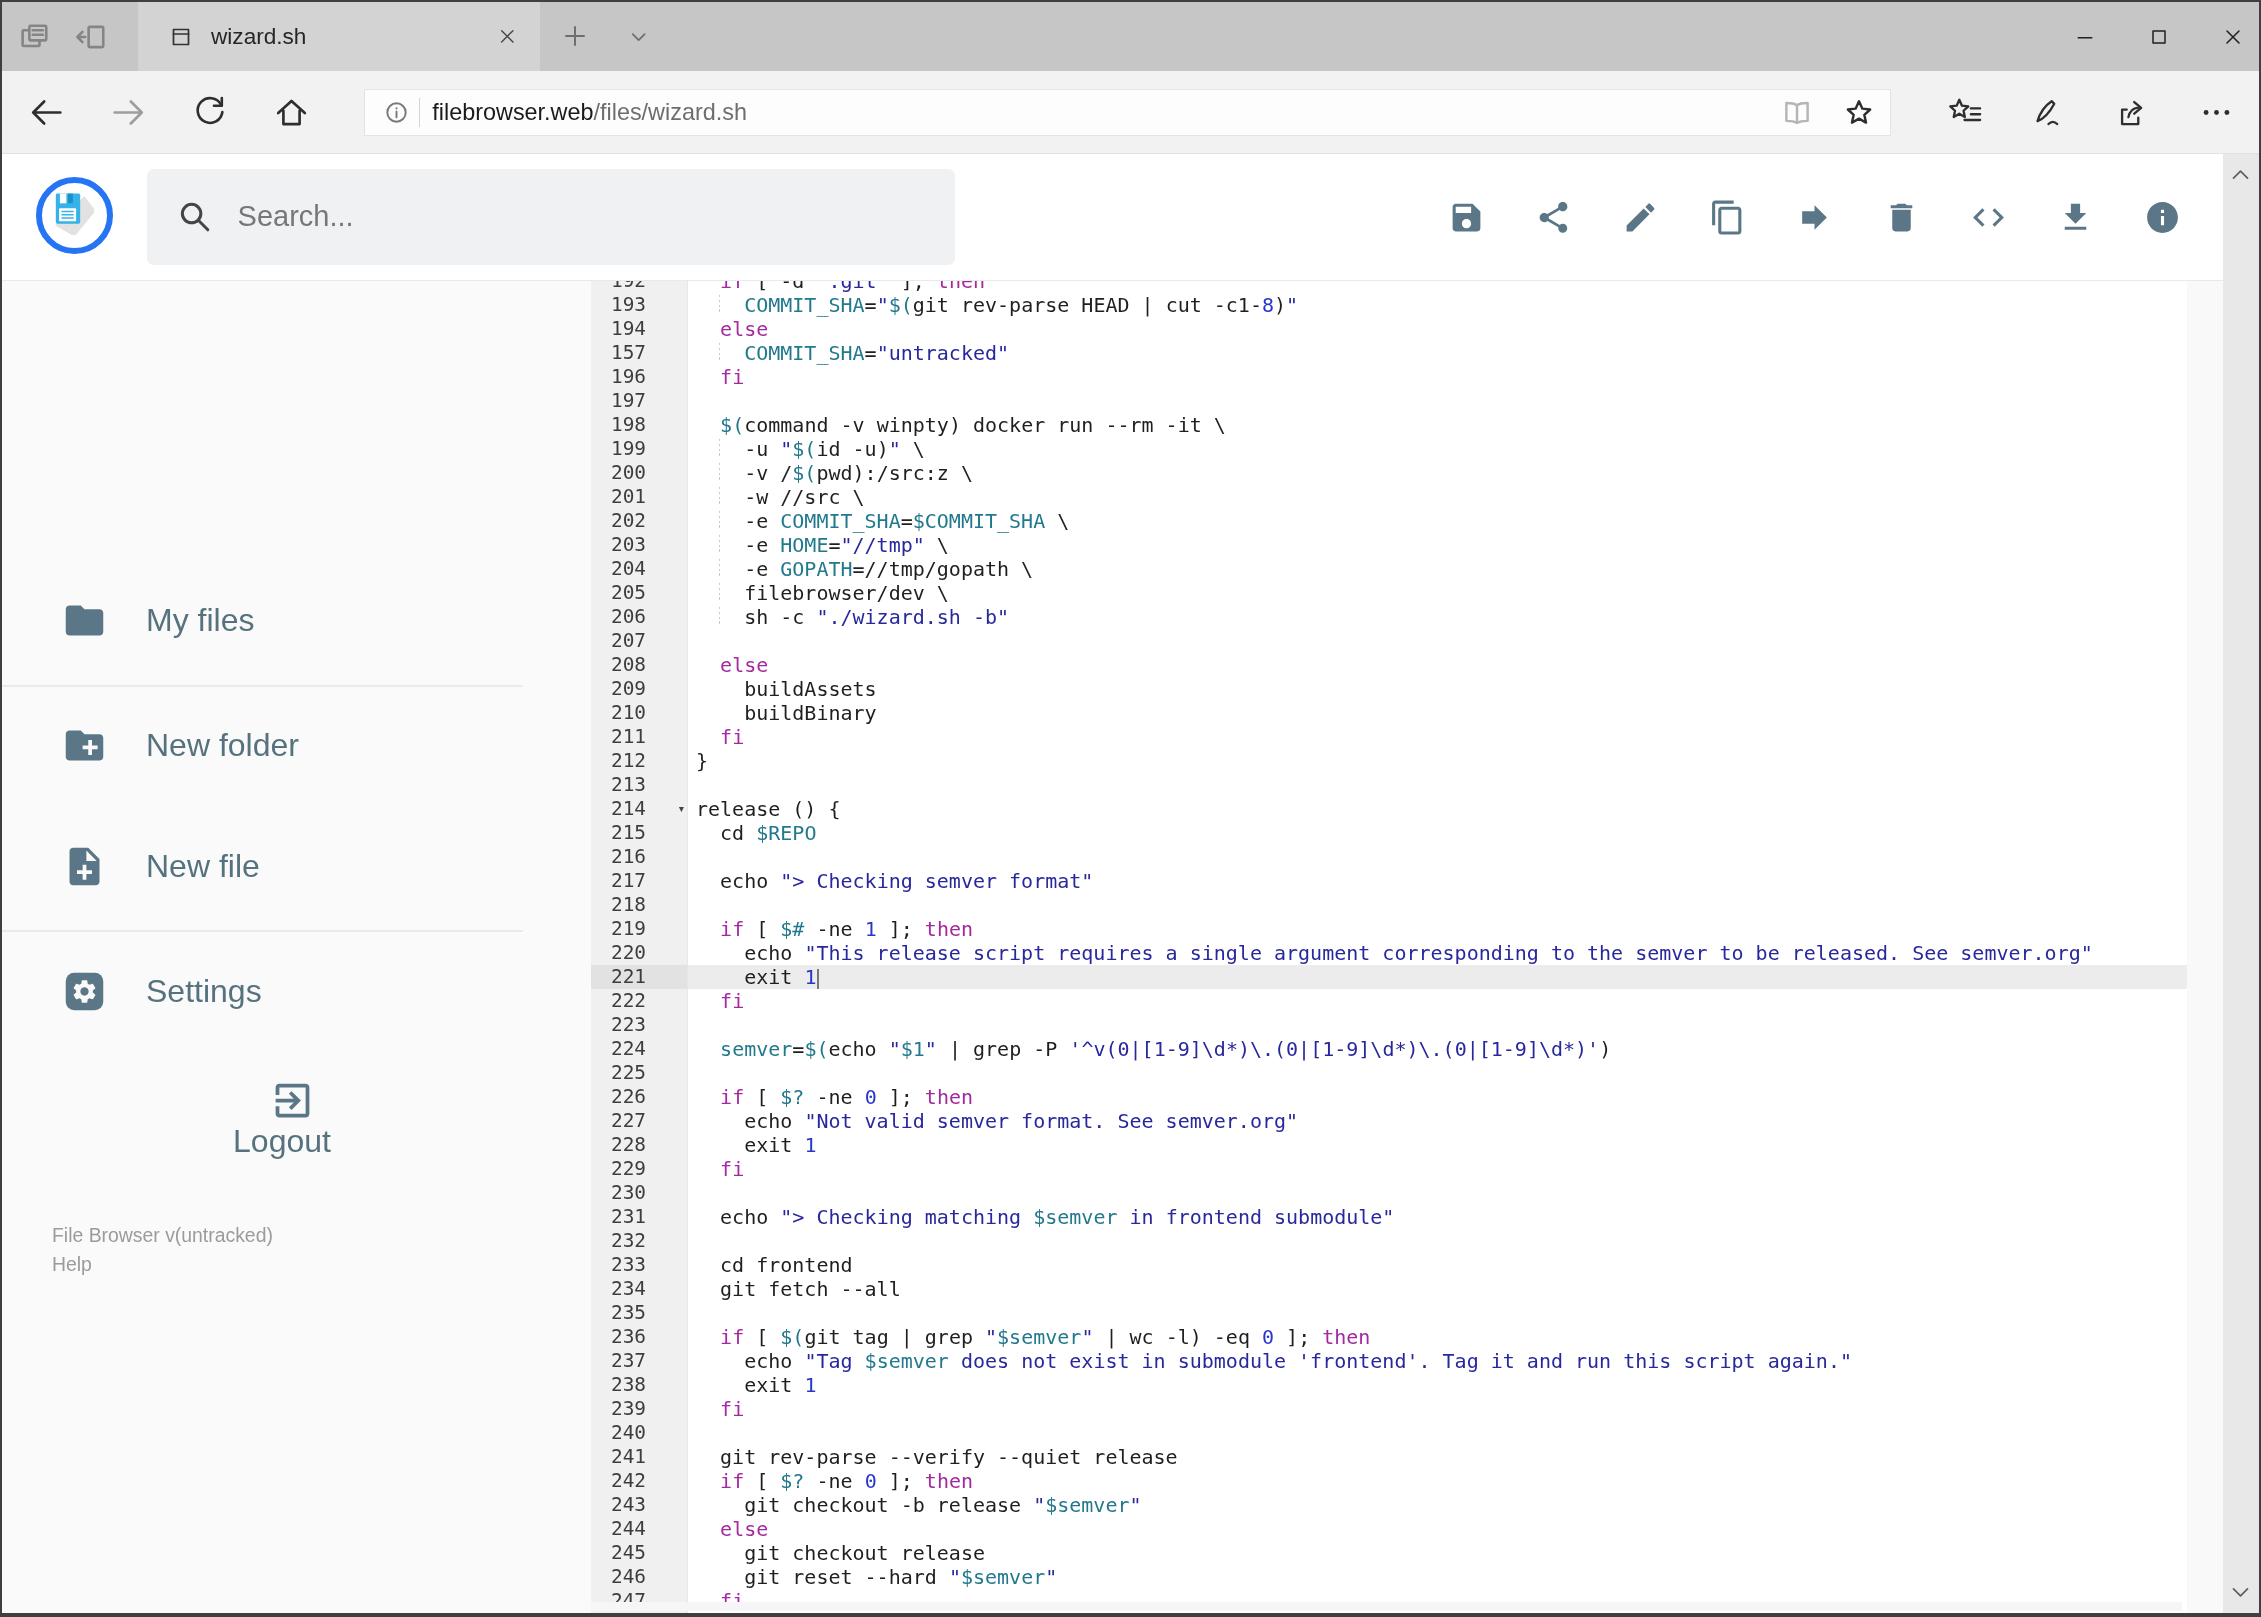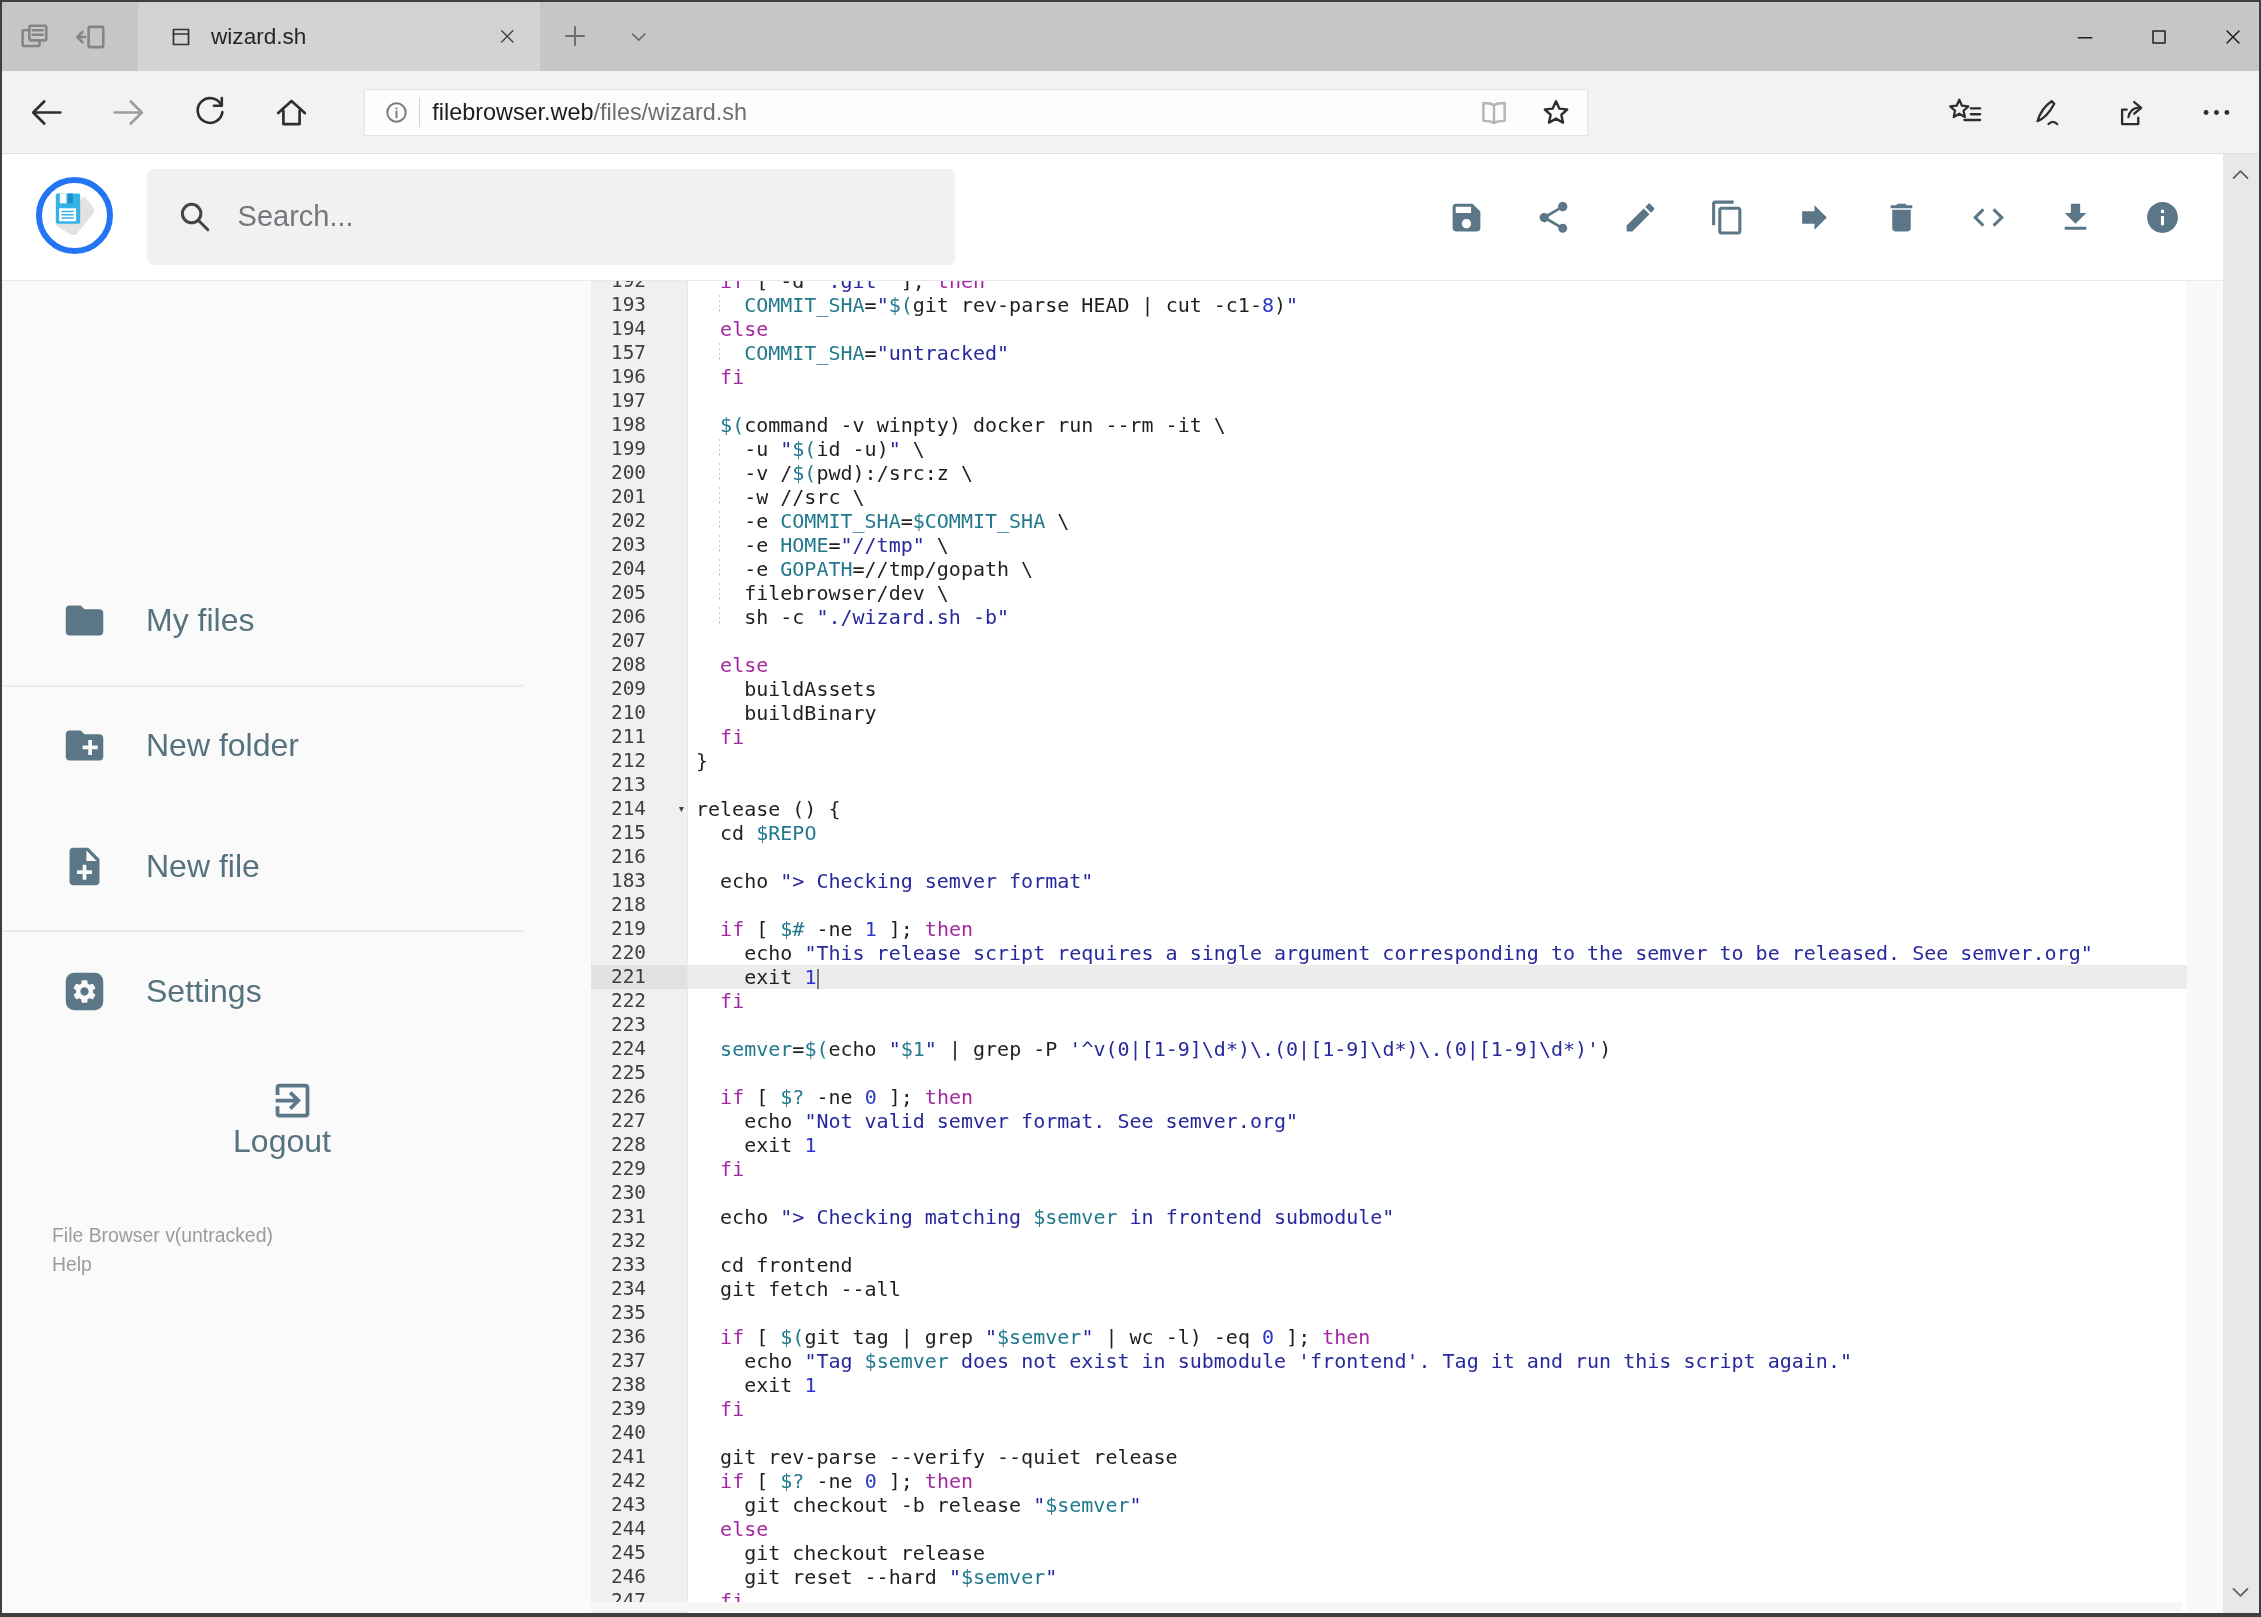--- a/index.html
+++ b/index.html
@@ -16,21 +16,21 @@
                display:flex;align-items:center;}
   .tab-title{font-size:22.6px;color:#262626;margin-left:18px;white-space:nowrap;}
   .tab-close{margin-left:auto;margin-right:21px;}
   .newtab-btn{position:absolute;left:557px;top:18px;}
   .tablist-btn{position:absolute;left:623px;top:21px;}
   .win-controls{position:absolute;right:14.5px;top:0;height:69px;display:flex;align-items:center;gap:50px;}
 
   
   .navbar{position:absolute;left:0;top:69px;right:0;height:83px;background:#f2f2f2;border-bottom:0.8px solid #e2e2e2;box-sizing:border-box;}
   .nav-icons{position:absolute;left:26px;top:0;height:82px;display:flex;align-items:center;gap:45px;}
-  .urlfield{position:absolute;left:362px;top:18px;width:1224px;height:47px;background:#fdfdfd;
+  .urlfield{position:absolute;left:362px;top:18px;width:1527px;height:47px;background:#fdfdfd;
             border:0.8px solid #e4e4e4;box-sizing:border-box;display:flex;align-items:center;}
   .url-sep{width:0.8px;height:29px;background:#d4d4d4;margin:0 13px 0 6.5px;}
   .url-text{font-size:23.4px;color:#1b1b1b;white-space:nowrap;}
   .url-path{color:#6e6e6e;}
   .url-right{position:absolute;right:14.5px;top:0;height:45px;display:flex;align-items:center;gap:27.4px;}
   .nav-right{position:absolute;right:24px;top:0;height:82px;display:flex;align-items:center;gap:47px;}
 
   
   .appheader{position:absolute;left:0;top:152px;right:0;height:127px;background:#fff;border-bottom:0.8px solid #e9e9e9;box-sizing:border-box;}
   .logo{position:absolute;left:34px;top:22.6px;width:65px;height:65px;background:#fff;border:6.5px solid #2574f4;border-radius:50%;overflow:hidden;}
@@ -460,21 +460,21 @@
           </div>
           <div class="crow">
             <div class="ln">215</div>
             <pre class="cl">  cd <span class="v">$REPO</span></pre>
           </div>
           <div class="crow">
             <div class="ln">216</div>
             <pre class="cl"></pre>
           </div>
           <div class="crow">
-            <div class="ln">183</div>
+            <div class="ln">217</div>
             <pre class="cl">  echo <span class="s">"&gt; Checking semver format"</span></pre>
           </div>
           <div class="crow">
             <div class="ln">218</div>
             <pre class="cl"></pre>
           </div>
           <div class="crow">
             <div class="ln">219</div>
             <pre class="cl">  <span class="k">if</span> [ <span class="v">$#</span> -ne <span class="num">1</span> ]; <span class="k">then</span></pre>
           </div>

